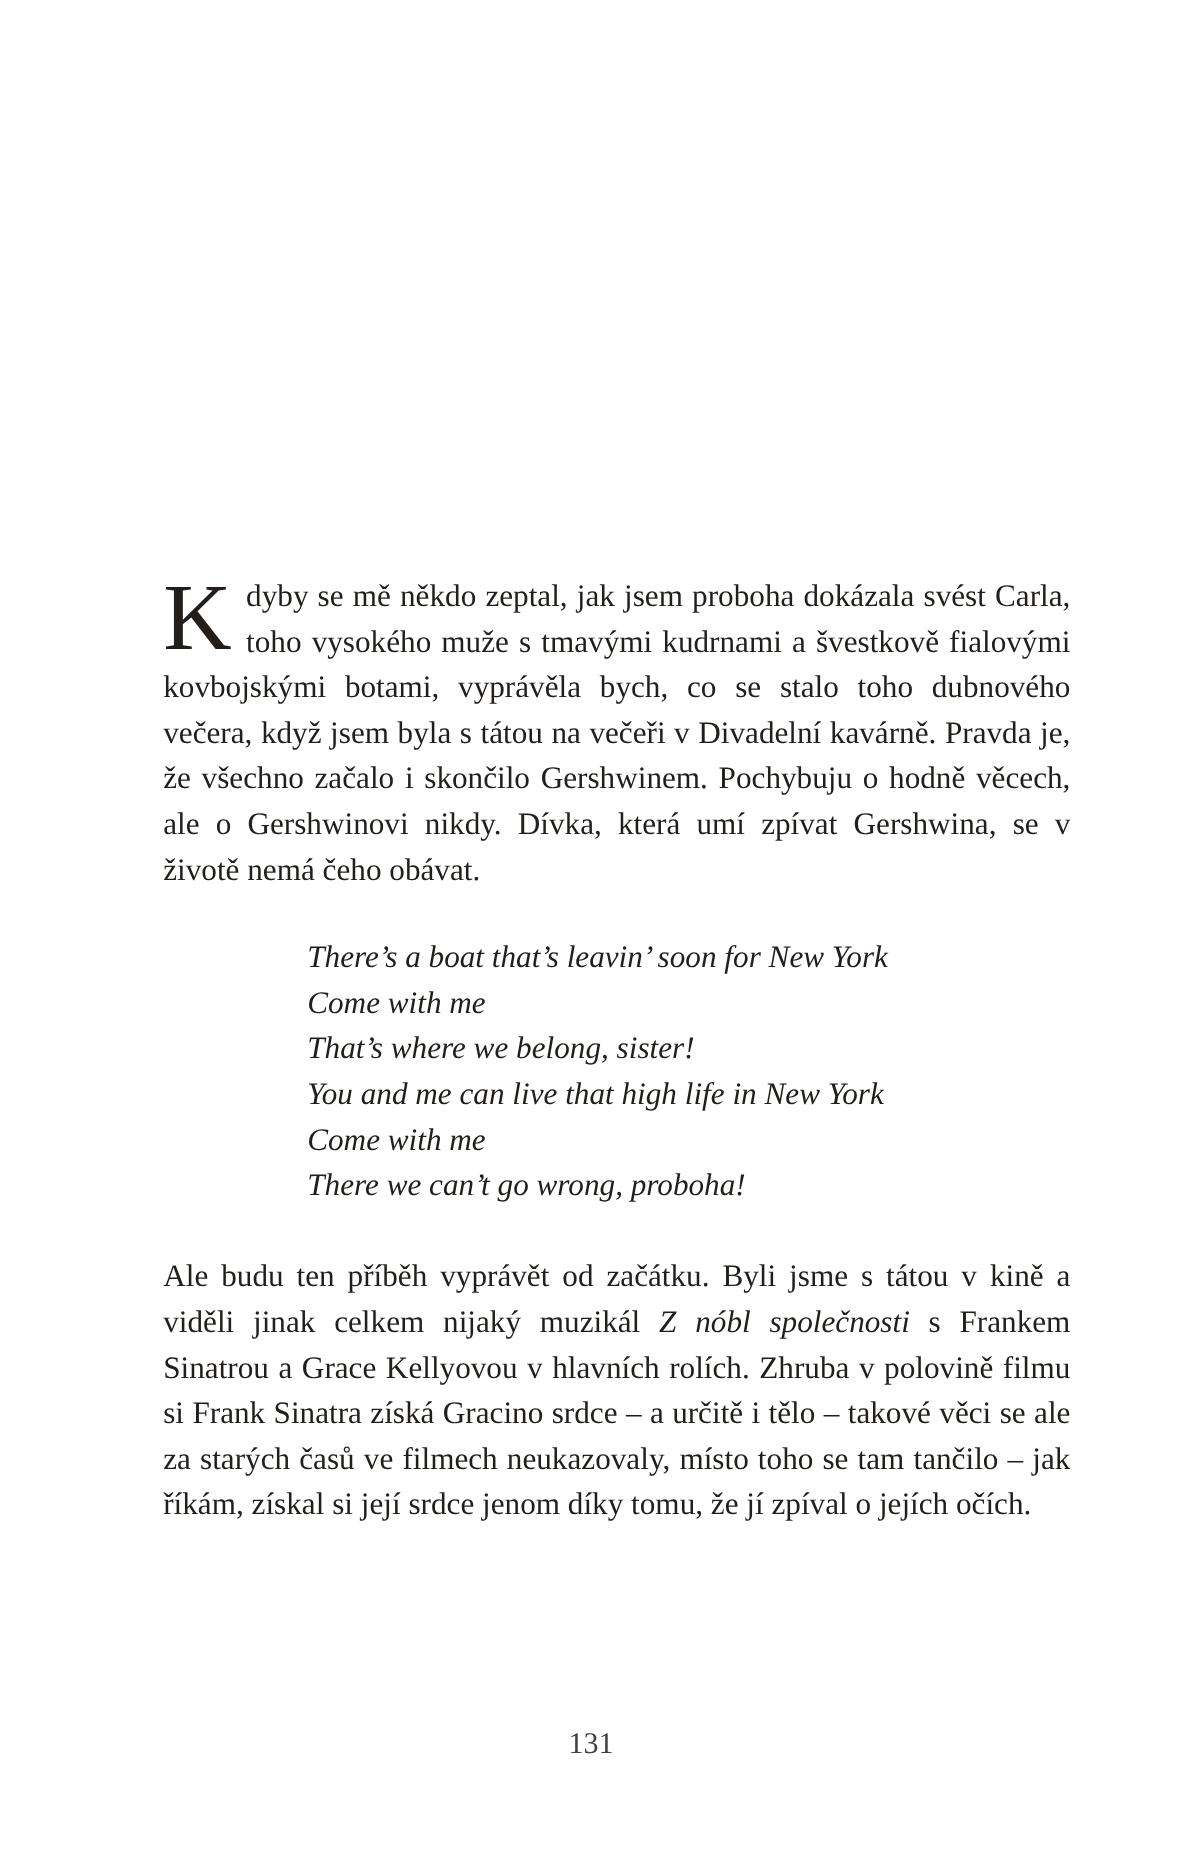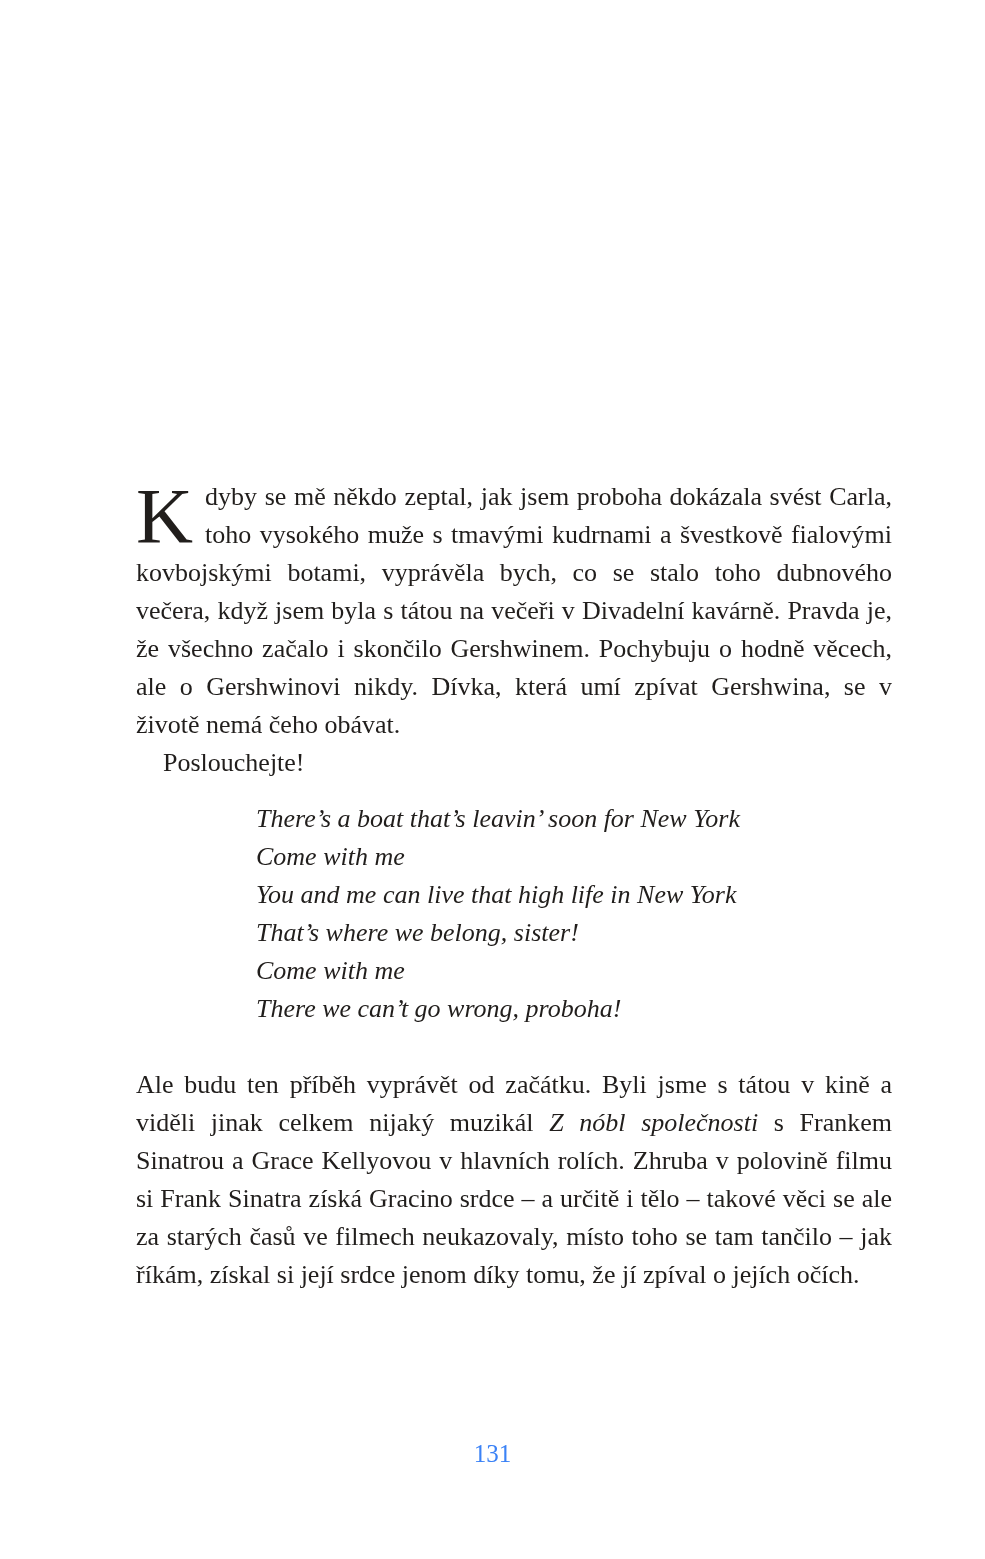--- a/index.html
+++ b/index.html
@@ -32,51 +32,50 @@
   .dropcap {
     float: left;
     font-size: 79px;
     line-height: 68px;
     padding: 4px 12px 0 0;
   }
   .para-indent {
     text-indent: 27px;
   }
   .quote {
-    margin: 18px 0 38px 120px;
+    margin: 35px 0 38px 120px;
     font-style: italic;
   }
   .quote-line {
     white-space: nowrap;
   }
   .page-number {
     position: absolute;
     top: 1440px;
     left: 0;
     width: 985px;
     text-align: center;
     font-size: 25px;
-    color: #3b82f6;
+    color: #404040;
   }
 </style>
 </head>
 <body>
 
 <div class="page">
   <div class="text-block">
 
     <p class="para"><span class="dropcap">K</span><span>dyby se mě někdo zeptal, jak jsem proboha dokázala svést Carla, toho vysokého muže s tmavými kudrnami a švestkově fialovými kovbojskými botami, vyprávěla bych, co se stalo toho dubnového večera, když jsem byla s tátou na večeři v Divadelní kavárně. Pravda je, že všechno začalo i skončilo Gershwinem. Pochybuju o hodně věcech, ale o Gershwinovi nikdy. Dívka, která umí zpívat Gershwina, se v životě nemá čeho obávat.</span></p>
 
-    <p class="para para-indent">Poslouchejte!</p>
 
     <div class="quote">
       <div class="quote-line">There’s a boat that’s leavin’ soon for New York</div>
       <div class="quote-line">Come with me</div>
+      <div class="quote-line">That’s where we belong, sister!</div>
       <div class="quote-line">You and me can live that high life in New York</div>
-      <div class="quote-line">That’s where we belong, sister!</div>
       <div class="quote-line">Come with me</div>
       <div class="quote-line">There we can’t go wrong, proboha!</div>
     </div>
 
     <p class="para"><span>Ale budu ten příběh vyprávět od začátku. Byli jsme s tátou v kině a viděli jinak celkem nijaký muzikál </span><i>Z nóbl společnosti</i><span> s Frankem Sinatrou a Grace Kellyovou v hlavních rolích. Zhruba v polovině filmu si Frank Sinatra získá Gracino srdce – a určitě i tělo – takové věci se ale za starých časů ve filmech neukazovaly, místo toho se tam tančilo – jak říkám, získal si její srdce jenom díky tomu, že jí zpíval o jejích očích.</span></p>
 
   </div>
 
   <div class="page-number">131</div>
 </div>

